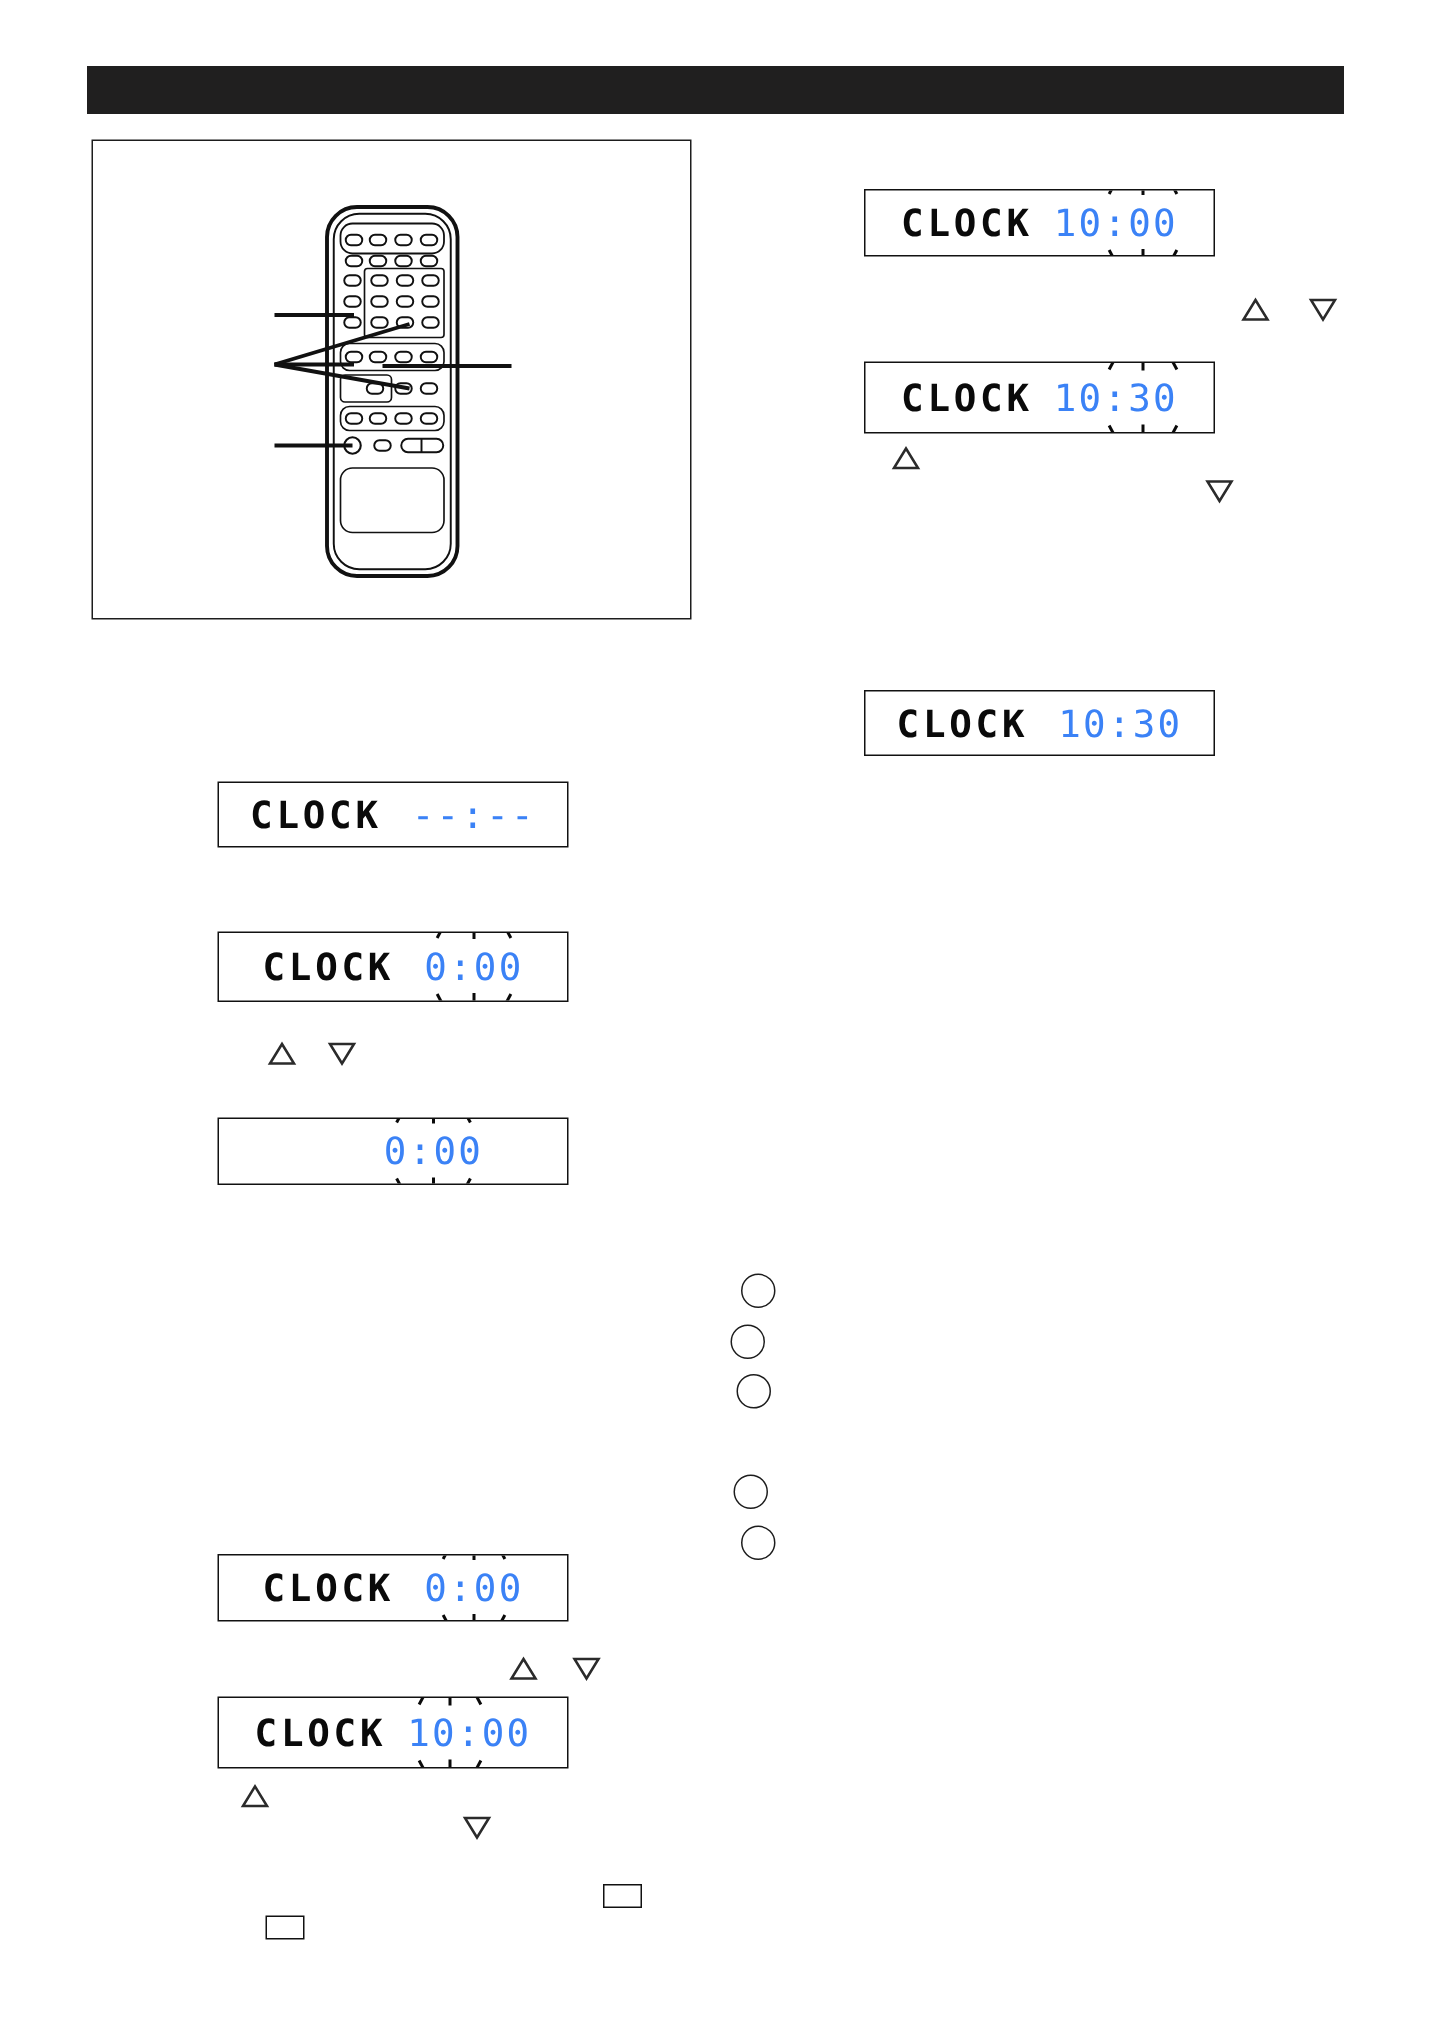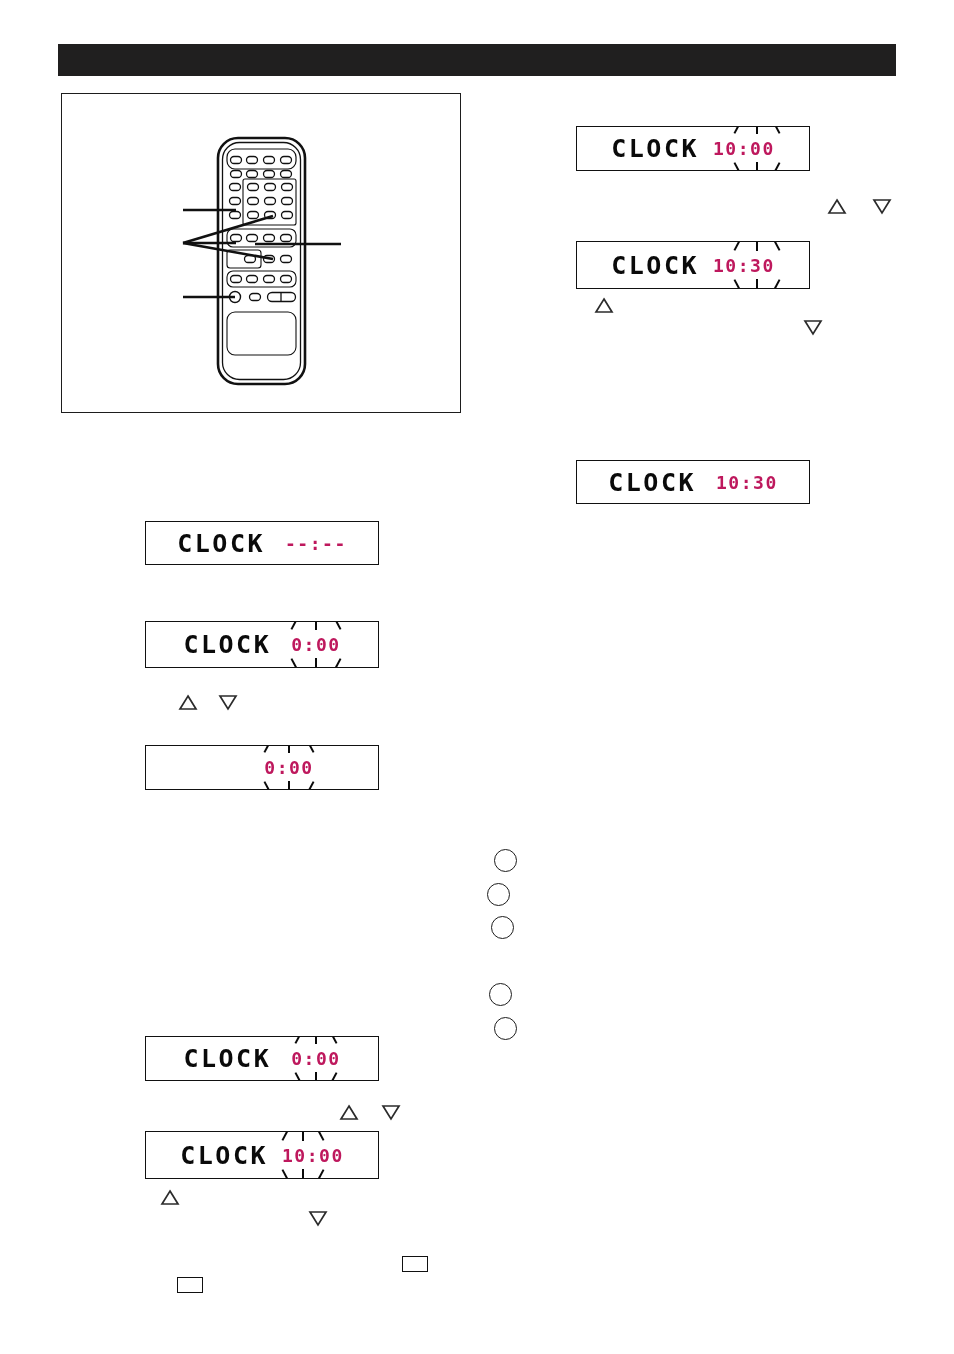--- a/index.html
+++ b/index.html
@@ -79,24 +79,24 @@
     font-weight: 700;
     color: #0a0a0a;
     white-space: pre;
   }
   .lcd-value-wrap {
     position: relative;
     display: inline-block;
   }
   .lcd-value {
     font-family: "DejaVu Sans Mono", monospace;
-    font-size: 18px;
+    font-size: 25px;
     letter-spacing: 1.5px;
-    font-weight: 700;
-    color: #be185d;
+    font-weight: 400;
+    color: #3b82f6;
     white-space: pre;
   }
 
   
   .blink-rays {
     position: absolute;
     left: 50%;
     transform: translateX(-50%);
     width: 56px;
     height: 12px;

